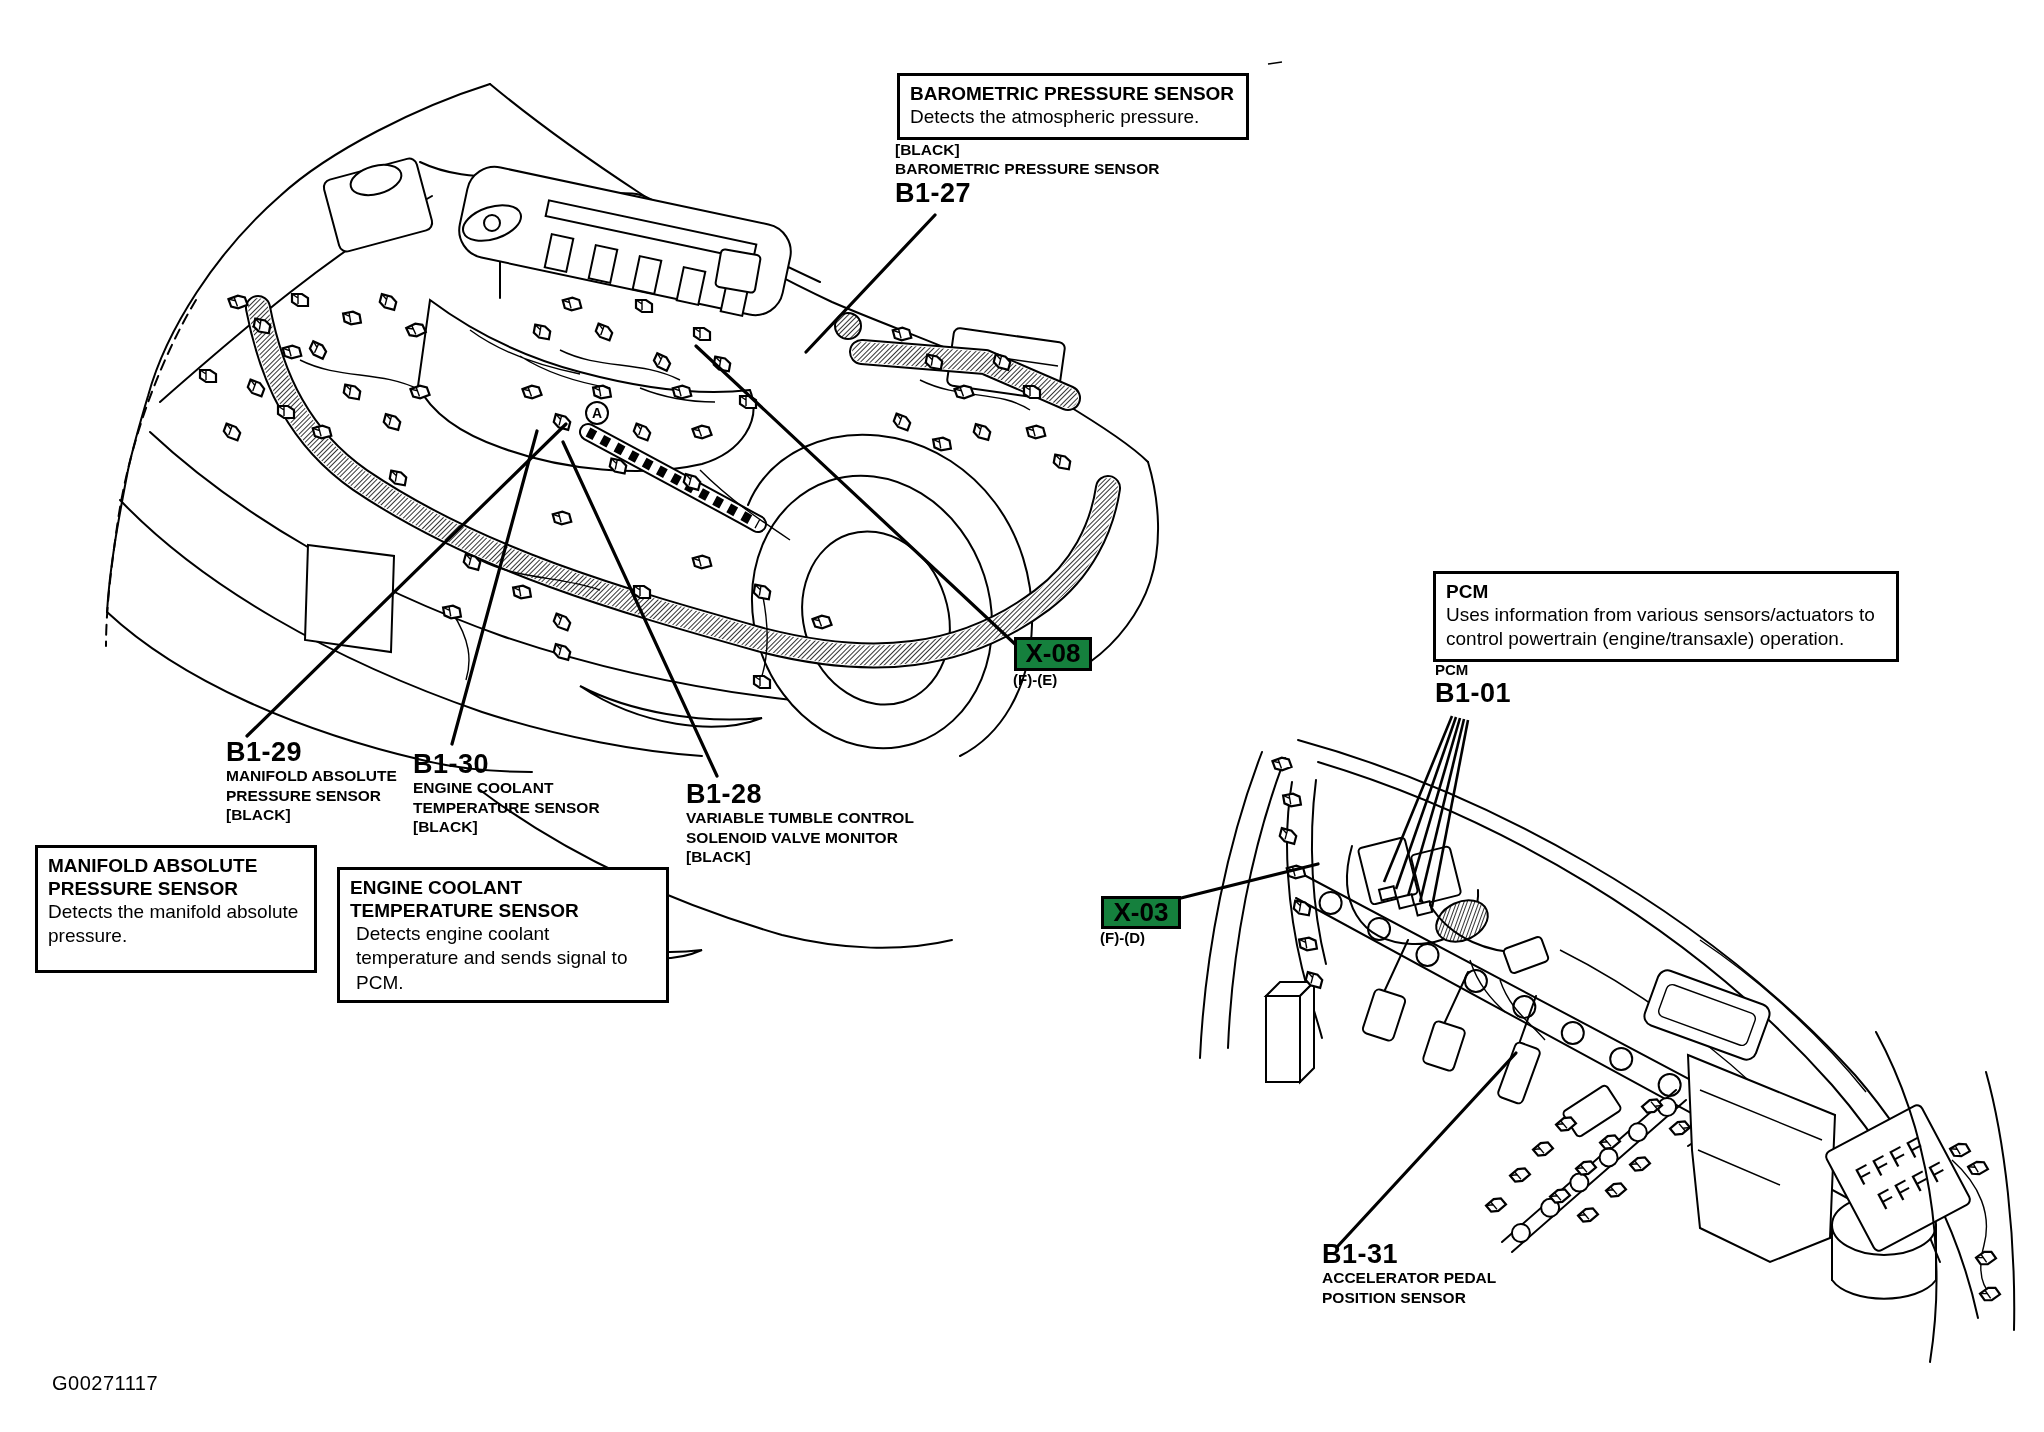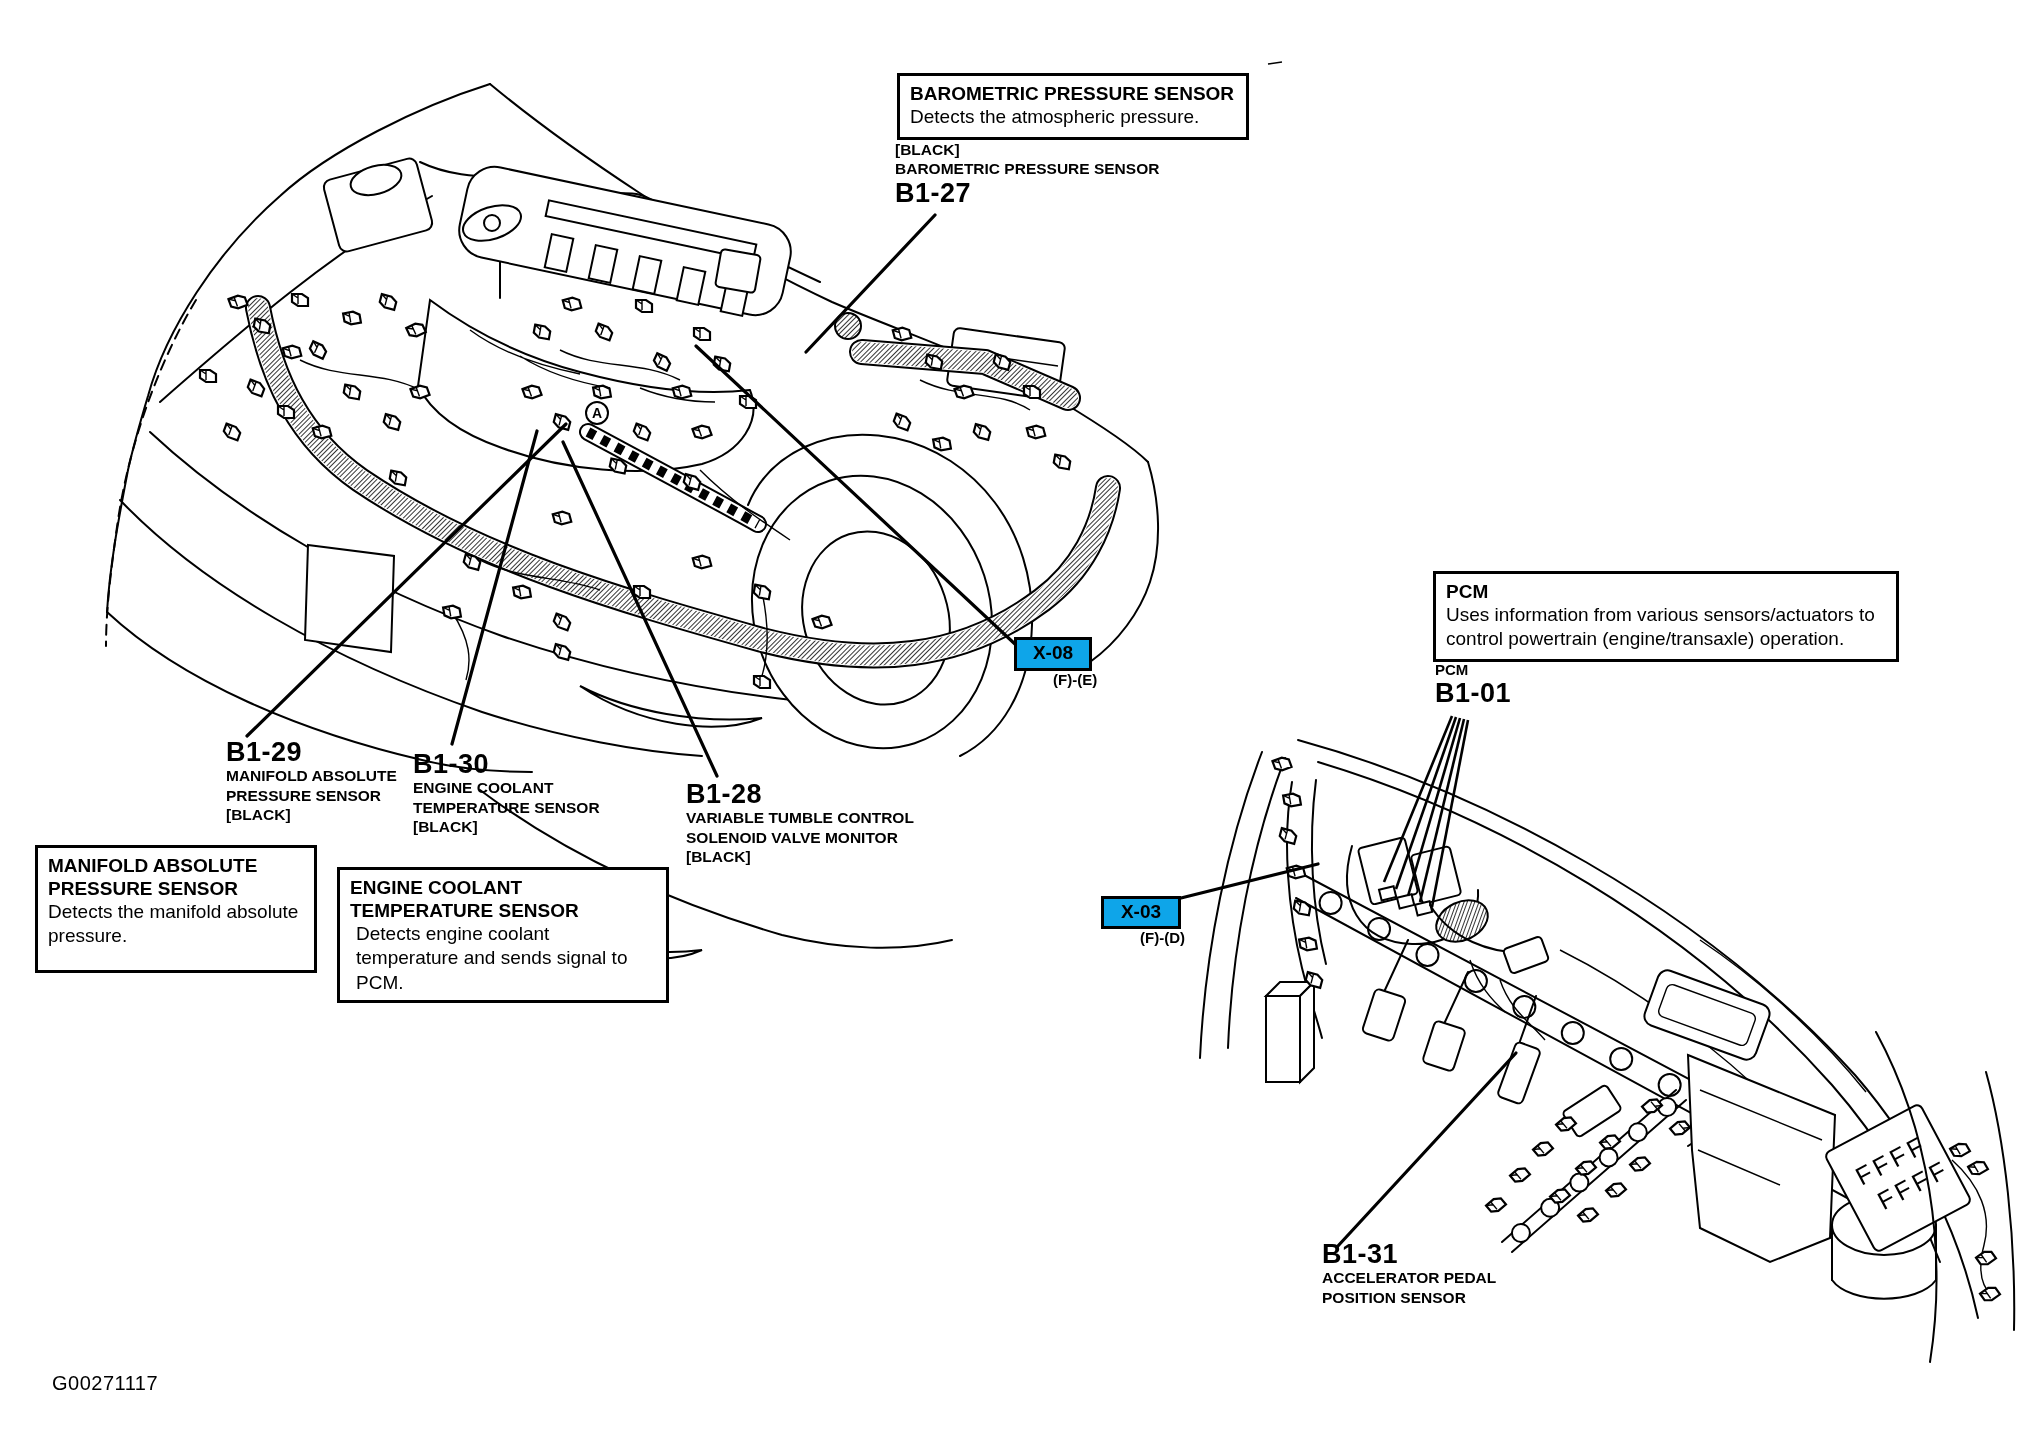--- a/index.html
+++ b/index.html
@@ -6,23 +6,23 @@
   #page{position:relative;width:2044px;height:1432px;background:#fff;overflow:hidden;
         font-family:"Liberation Sans",sans-serif;color:#000;}
   #art{position:absolute;left:0;top:0;}
   .lbl{position:absolute;white-space:nowrap;}
   .code{font-size:27px;font-weight:700;line-height:1.05;letter-spacing:.5px;}
   .sub{font-size:15.5px;font-weight:700;line-height:1.25;}
   .pre{font-size:15px;font-weight:700;line-height:1.1;}
   .cbox{position:absolute;border:3px solid #000;background:#fff;padding:6px 10px 8px 10px;}
   .cbox .t{font-size:19px;font-weight:700;line-height:1.22;}
   .cbox .d{font-size:19px;font-weight:400;line-height:1.27;}
-  .xbox{position:absolute;border:3px solid #000;background:#0ea5e9;text-align:center;
-        font-size:19px;font-weight:700;line-height:26px;}
-  .xsub{position:absolute;font-size:15px;font-weight:700;margin-left:40px;}
+  .xbox{position:absolute;border:3px solid #000;background:#15803d;text-align:center;
+        font-size:26px;font-weight:700;line-height:26px;}
+  .xsub{position:absolute;font-size:15px;font-weight:700;}
   .gid{position:absolute;font-size:20px;font-weight:400;letter-spacing:.5px;margin-top:32px;}
   svg .ln{fill:none;stroke:#000;stroke-width:2;stroke-linecap:round;stroke-linejoin:round;}
   svg .ld{fill:none;stroke:#000;stroke-width:3.2;stroke-linecap:round;}
   svg .fw{fill:#fff;stroke:#000;stroke-width:2;}
   svg .thin{fill:none;stroke:#000;stroke-width:1.4;}
 </style>
 </head>
 <body>
 
 <div id="page">

